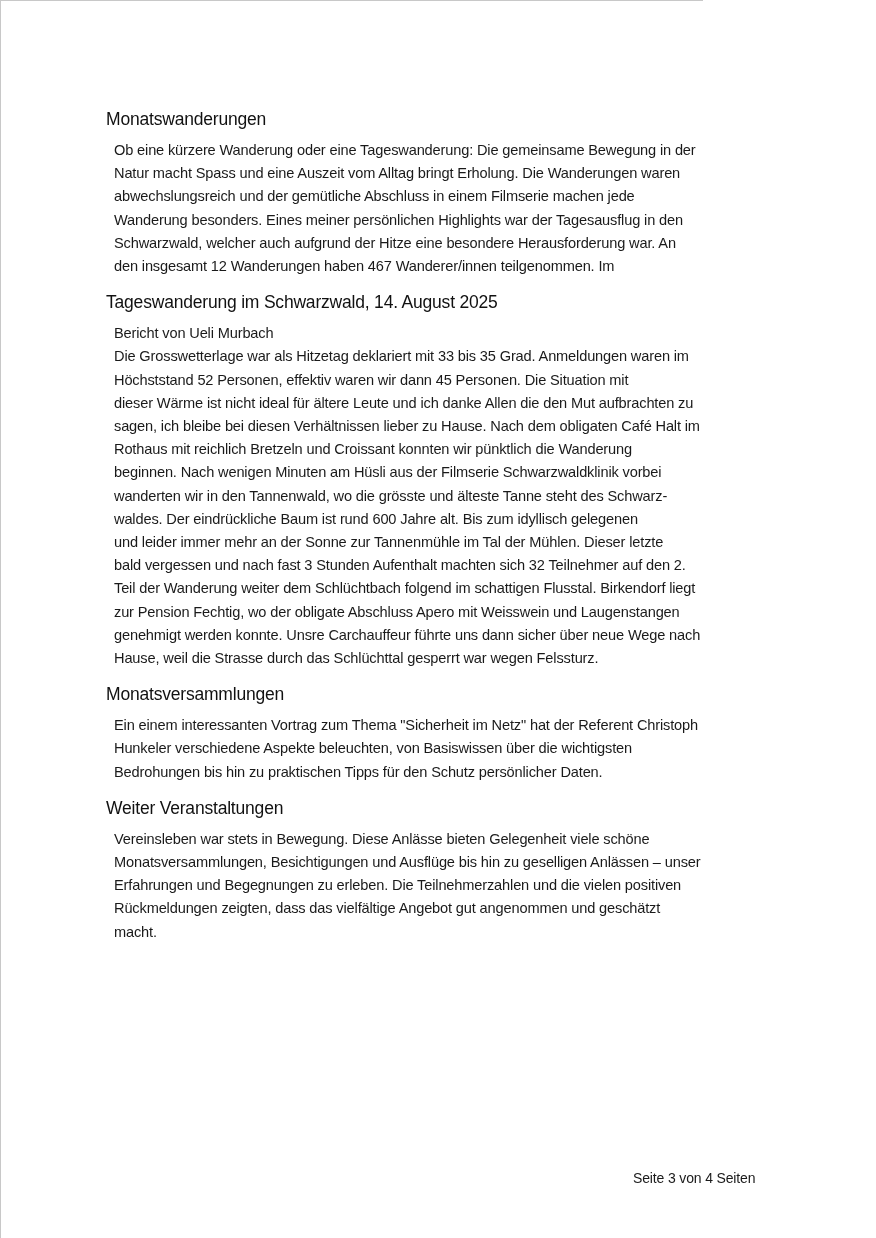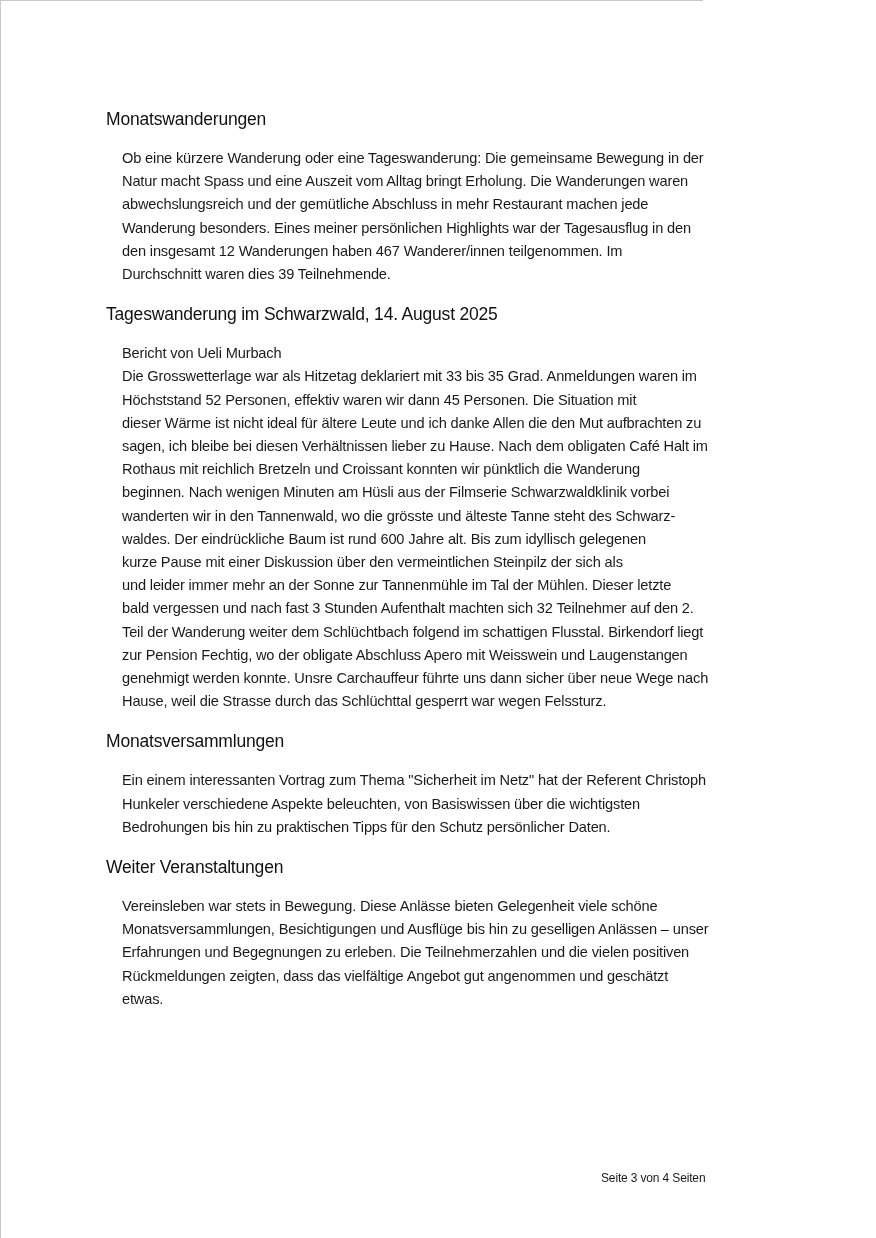--- a/index.html
+++ b/index.html
@@ -40,70 +40,69 @@
     }
     h2 {
       font-size: 17.5px;
       font-weight: normal;
       margin: 0;
       line-height: 24px;
       color: #111;
       letter-spacing: -0.2px;
     }
     p {
-      margin: 16px;
+      margin: 8px;
       font-size: 14.6px;
       line-height: 23.2px;
       letter-spacing: -0.15px;
     }
     .line {
       display: block;
       white-space: nowrap;
     }
     .footer {
       position: absolute;
-      left: 600px;
+      left: 632px;
       top: 1166px;
-      font-size: 12px;
+      font-size: 14px;
       line-height: 22px;
       letter-spacing: -0.15px;
       white-space: nowrap;
     }
   </style>
 </head>
 <body>
 
 <div class="page">
   <div class="content">
 
     <div class="section">
       <h2>Monatswanderungen</h2>
       <p>
         <span class="line">Ob eine kürzere Wanderung oder eine Tageswanderung: Die gemeinsame Bewegung in der</span>
         <span class="line">Natur macht Spass und eine Auszeit vom Alltag bringt Erholung. Die Wanderungen waren</span>
-        <span class="line">abwechslungsreich und der gemütliche Abschluss in mehr Restaurant machen jede</span>
+        <span class="line">abwechslungsreich und der gemütliche Abschluss in einem Filmserie machen jede</span>
         <span class="line">Wanderung besonders. Eines meiner persönlichen Highlights war der Tagesausflug in den</span>
+        <span class="line">Schwarzwald, welcher auch aufgrund der Hitze eine besondere Herausforderung war. An</span>
         <span class="line">den insgesamt 12 Wanderungen haben 467 Wanderer/innen teilgenommen. Im</span>
-        <span class="line">Durchschnitt waren dies 39 Teilnehmende.</span>
       </p>
     </div>
 
     <div class="section">
       <h2>Tageswanderung im Schwarzwald, 14. August 2025</h2>
       <p>
         <span class="line">Bericht von Ueli Murbach</span>
         <span class="line">Die Grosswetterlage war als Hitzetag deklariert mit 33 bis 35 Grad. Anmeldungen waren im</span>
         <span class="line">Höchststand 52 Personen, effektiv waren wir dann 45 Personen. Die Situation mit</span>
         <span class="line">dieser Wärme ist nicht ideal für ältere Leute und ich danke Allen die den Mut aufbrachten zu</span>
         <span class="line">sagen, ich bleibe bei diesen Verhältnissen lieber zu Hause. Nach dem obligaten Café Halt im</span>
         <span class="line">Rothaus mit reichlich Bretzeln und Croissant konnten wir pünktlich die Wanderung</span>
         <span class="line">beginnen. Nach wenigen Minuten am Hüsli aus der Filmserie Schwarzwaldklinik vorbei</span>
         <span class="line">wanderten wir in den Tannenwald, wo die grösste und älteste Tanne steht des Schwarz-</span>
         <span class="line">waldes. Der eindrückliche Baum ist rund 600 Jahre alt. Bis zum idyllisch gelegenen</span>
-        <span class="line">kurze Pause mit einer Diskussion über den vermeintlichen Steinpilz der sich als</span>
         <span class="line">und leider immer mehr an der Sonne zur Tannenmühle im Tal der Mühlen. Dieser letzte</span>
         <span class="line">bald vergessen und nach fast 3 Stunden Aufenthalt machten sich 32 Teilnehmer auf den 2.</span>
         <span class="line">Teil der Wanderung weiter dem Schlüchtbach folgend im schattigen Flusstal. Birkendorf liegt</span>
         <span class="line">zur Pension Fechtig, wo der obligate Abschluss Apero mit Weisswein und Laugenstangen</span>
         <span class="line">genehmigt werden konnte. Unsre Carchauffeur führte uns dann sicher über neue Wege nach</span>
         <span class="line">Hause, weil die Strasse durch das Schlüchttal gesperrt war wegen Felssturz.</span>
       </p>
     </div>
 
     <div class="section">
@@ -115,20 +114,20 @@
       </p>
     </div>
 
     <div class="section">
       <h2>Weiter Veranstaltungen</h2>
       <p>
         <span class="line">Vereinsleben war stets in Bewegung. Diese Anlässe bieten Gelegenheit viele schöne</span>
         <span class="line">Monatsversammlungen, Besichtigungen und Ausflüge bis hin zu geselligen Anlässen – unser</span>
         <span class="line">Erfahrungen und Begegnungen zu erleben. Die Teilnehmerzahlen und die vielen positiven</span>
         <span class="line">Rückmeldungen zeigten, dass das vielfältige Angebot gut angenommen und geschätzt</span>
-        <span class="line">etwas.</span>
+        <span class="line">macht.</span>
       </p>
     </div>
 
   </div>
 
   <div class="footer">Seite 3 von 4 Seiten</div>
 </div>
 
 </body></html>

